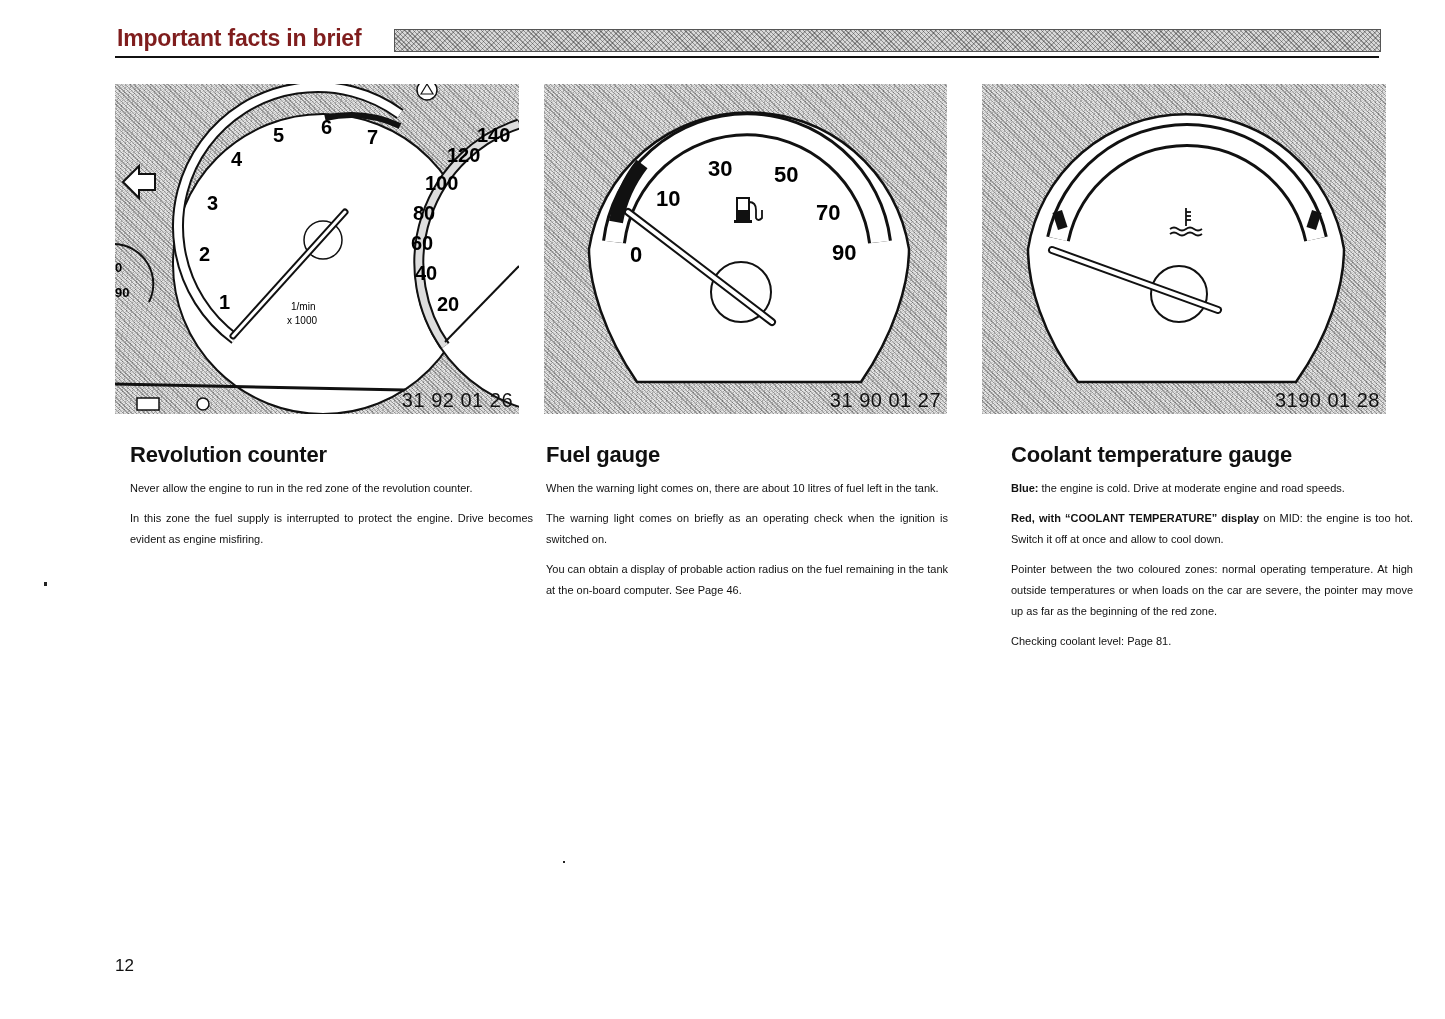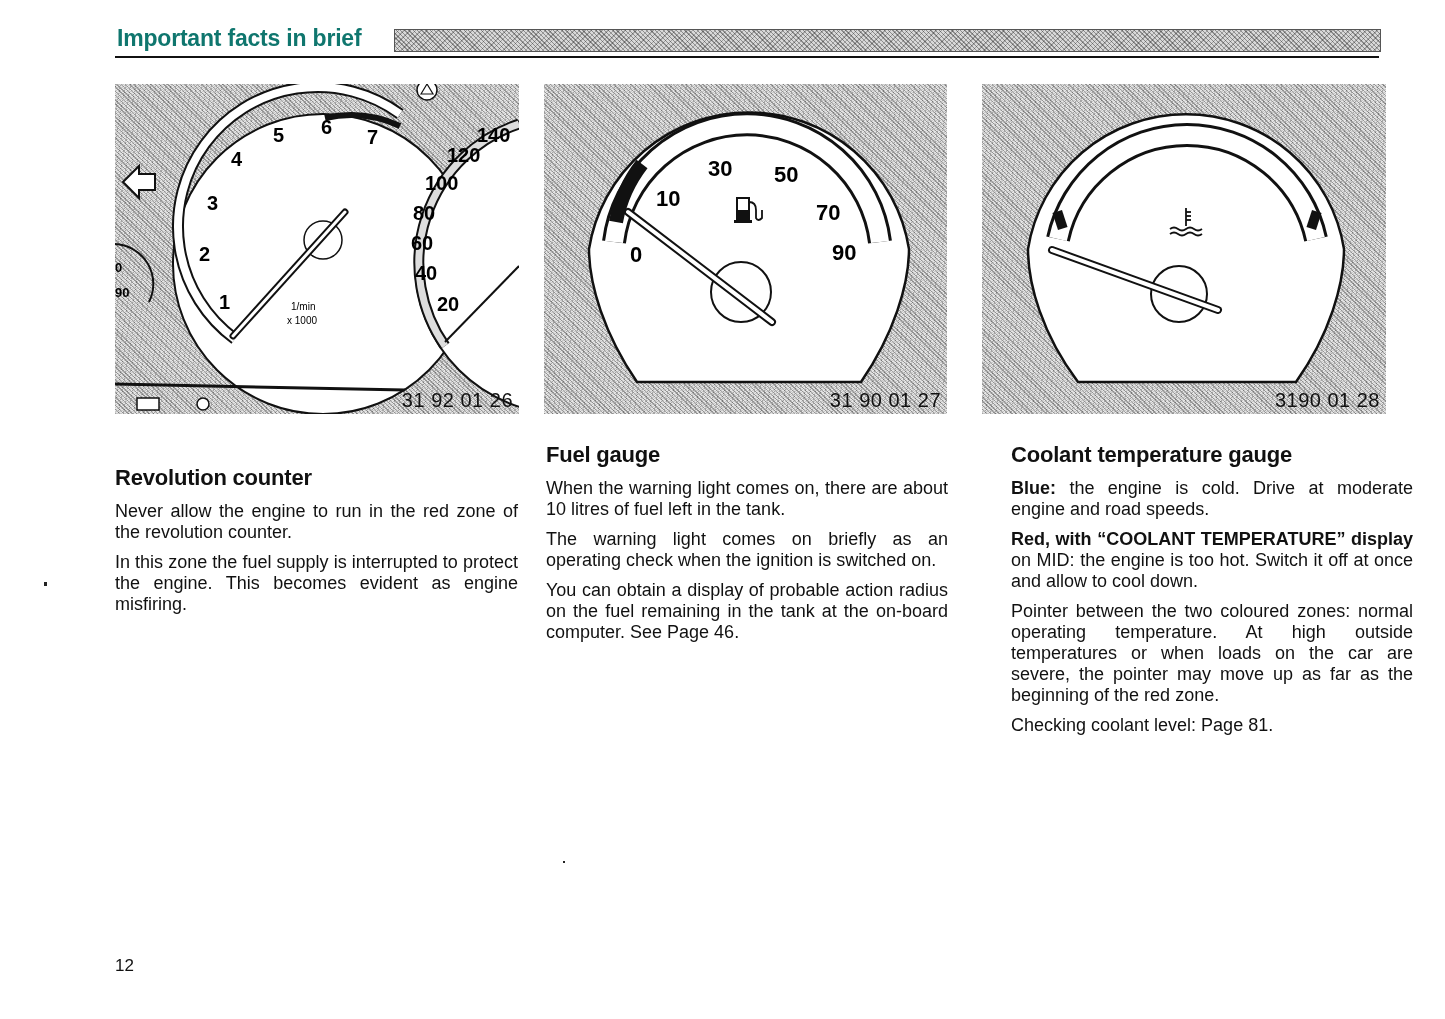--- a/index.html
+++ b/index.html
@@ -1,39 +1,39 @@
 <!DOCTYPE html>
 <html><head>
 <meta charset="utf-8">
 <style>
   html, body { margin:0; padding:0; background:#ffffff; }
   body { width:1445px; height:1019px; position:relative; overflow:hidden; font-family:"Liberation Sans", sans-serif; color:#111; }
   .header { position:absolute; left:115px; top:22px; width:1264px; height:34px; }
-  .header-title { position:absolute; left:2px; top:3px; font-size:23px; font-weight:bold; letter-spacing:-0.2px; color:#0f766e; white-space:nowrap; }
+  .header-title { position:absolute; left:2px; top:3px; font-size:23px; font-weight:bold; letter-spacing:-0.2px; color:#7f1d1d; white-space:nowrap; }
   .header-pattern { position:absolute; left:279px; top:7px; width:985px; height:21px; border:1px solid #555;
     background-color:#d8d8d8;
     background-image:
       repeating-linear-gradient(45deg, rgba(0,0,0,.35) 0 1px, transparent 1px 3px),
       repeating-linear-gradient(-45deg, rgba(0,0,0,.25) 0 1px, transparent 1px 4px);
   }
   .header-rule { position:absolute; left:115px; top:56px; width:1264px; height:2px; background:#111; }
 
   .figure { position:absolute; top:84px; height:330px; overflow:hidden;
     background-color:#c9c9c9;
     background-image:
       repeating-linear-gradient(45deg, rgba(0,0,0,.28) 0 1px, transparent 1px 3px),
       repeating-linear-gradient(-30deg, rgba(255,255,255,.55) 0 1px, transparent 1px 2px),
       repeating-linear-gradient(100deg, rgba(0,0,0,.18) 0 1px, transparent 1px 5px);
   }
   .figure svg { position:absolute; left:0; top:0; }
   .fig-code { position:absolute; right:6px; bottom:2px; font-size:20px; color:#111; background:transparent; letter-spacing:0.5px; }
 
   .col { position:absolute; top:442px; }
   .col h2 { margin:0 0 10px 0; font-size:22px; font-weight:bold; color:#111; letter-spacing:-0.2px; }
-  .col p { margin:0 0 9px 0; font-size:18px; line-height:21px; text-align:justify; color:#111; }
+  .col p { margin:0 0 9px 0; font-size:11px; line-height:21px; text-align:justify; color:#111; }
   .col p b { font-weight:bold; }
   .page-num { position:absolute; left:115px; top:956px; font-size:17px; color:#111; }
   .dot { position:absolute; width:3px; height:4px; background:#222; }
 </style>
 </head>
 <body>
 
 <div class="header">
   <div class="header-title">Important facts in brief</div>
   <div class="header-pattern"></div>
@@ -128,24 +128,24 @@
       <path d="M188,145 q4,-3 8,0 q4,3 8,0 q4,-3 8,0 q4,3 8,0"></path>
       <path d="M188,150 q4,-3 8,0 q4,3 8,0 q4,-3 8,0 q4,3 8,0"></path>
     </g>
     <circle cx="197" cy="210" r="28" fill="#fff" stroke="#111" stroke-width="2"></circle>
     <line x1="70" y1="166" x2="236" y2="226" stroke="#111" stroke-width="8" stroke-linecap="round"></line>
     <line x1="70" y1="166" x2="236" y2="226" stroke="#fff" stroke-width="4" stroke-linecap="round"></line>
   </svg>
   <div class="fig-code">3190 01 28</div>
 </div>
 
-<div class="col" style="left:115px; width:403px;margin-top:23px;">
+<div class="col" style="left:130px; width:403px;">
   <h2>Revolution counter</h2>
   <p>Never allow the engine to run in the red zone of the revolution counter.</p>
-  <p>In this zone the fuel supply is interrupted to protect the engine. This becomes evident as engine misfiring.</p>
+  <p>In this zone the fuel supply is interrupted to protect the engine. Drive becomes evident as engine misfiring.</p>
 </div>
 
 <div class="col" style="left:546px; width:402px;">
   <h2>Fuel gauge</h2>
   <p>When the warning light comes on, there are about 10 litres of fuel left in the tank.</p>
   <p>The warning light comes on briefly as an operating check when the ignition is switched on.</p>
   <p>You can obtain a display of probable action radius on the fuel remaining in the tank at the on-board computer. See Page 46.</p>
 </div>
 
 <div class="col" style="left:1011px; width:402px;">

